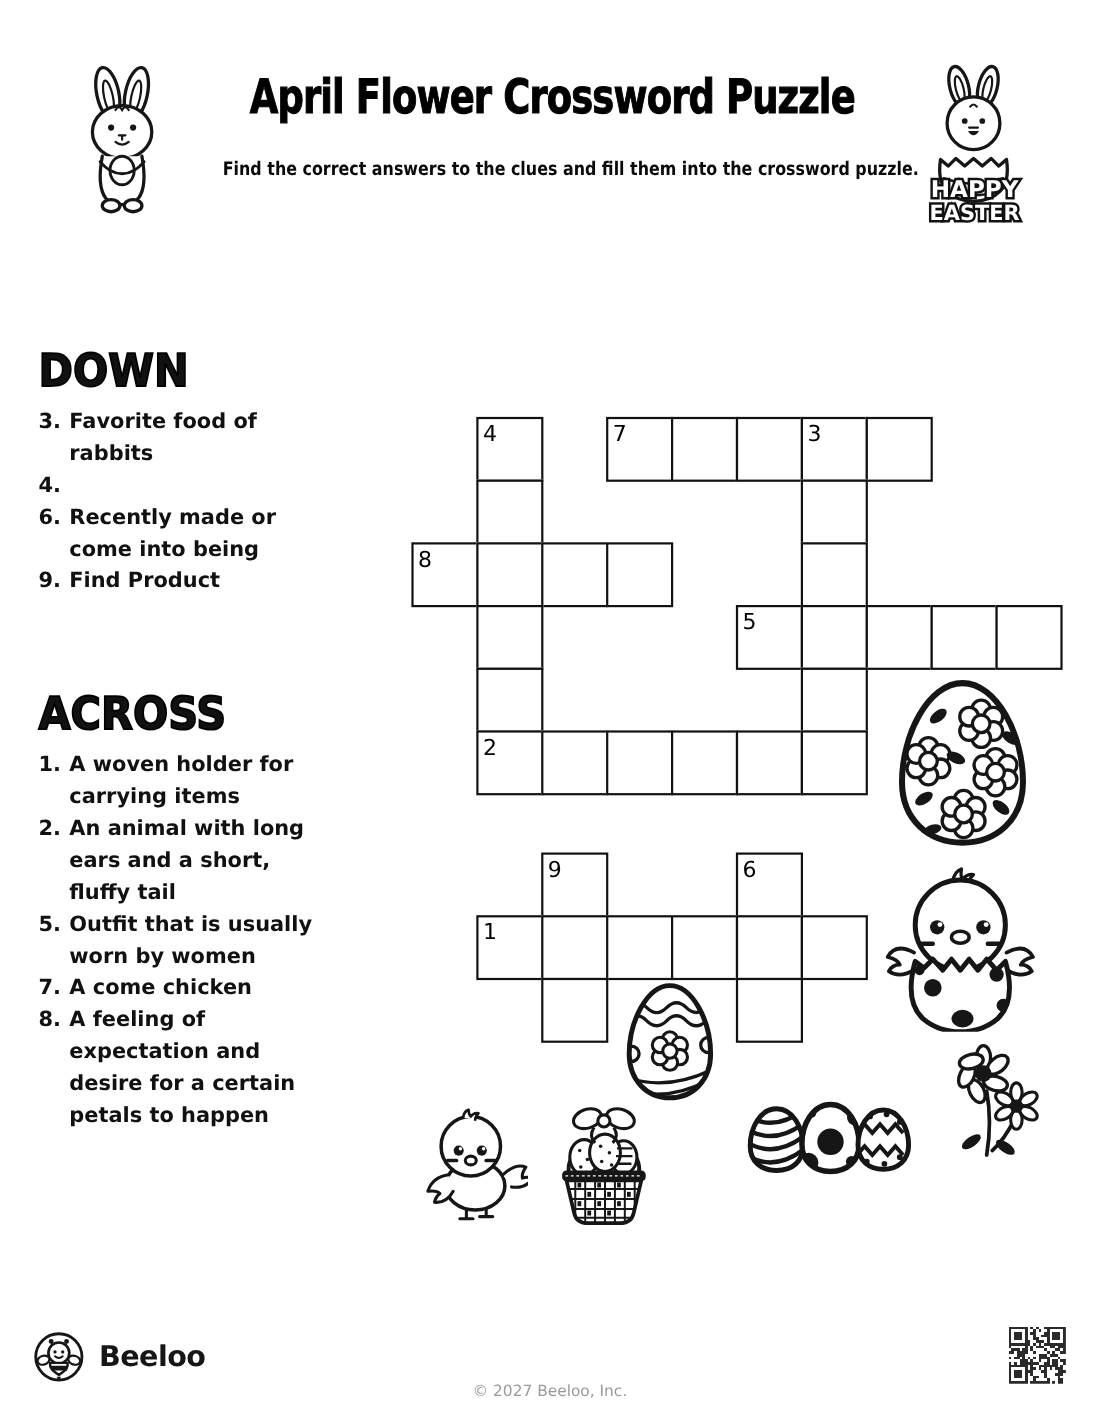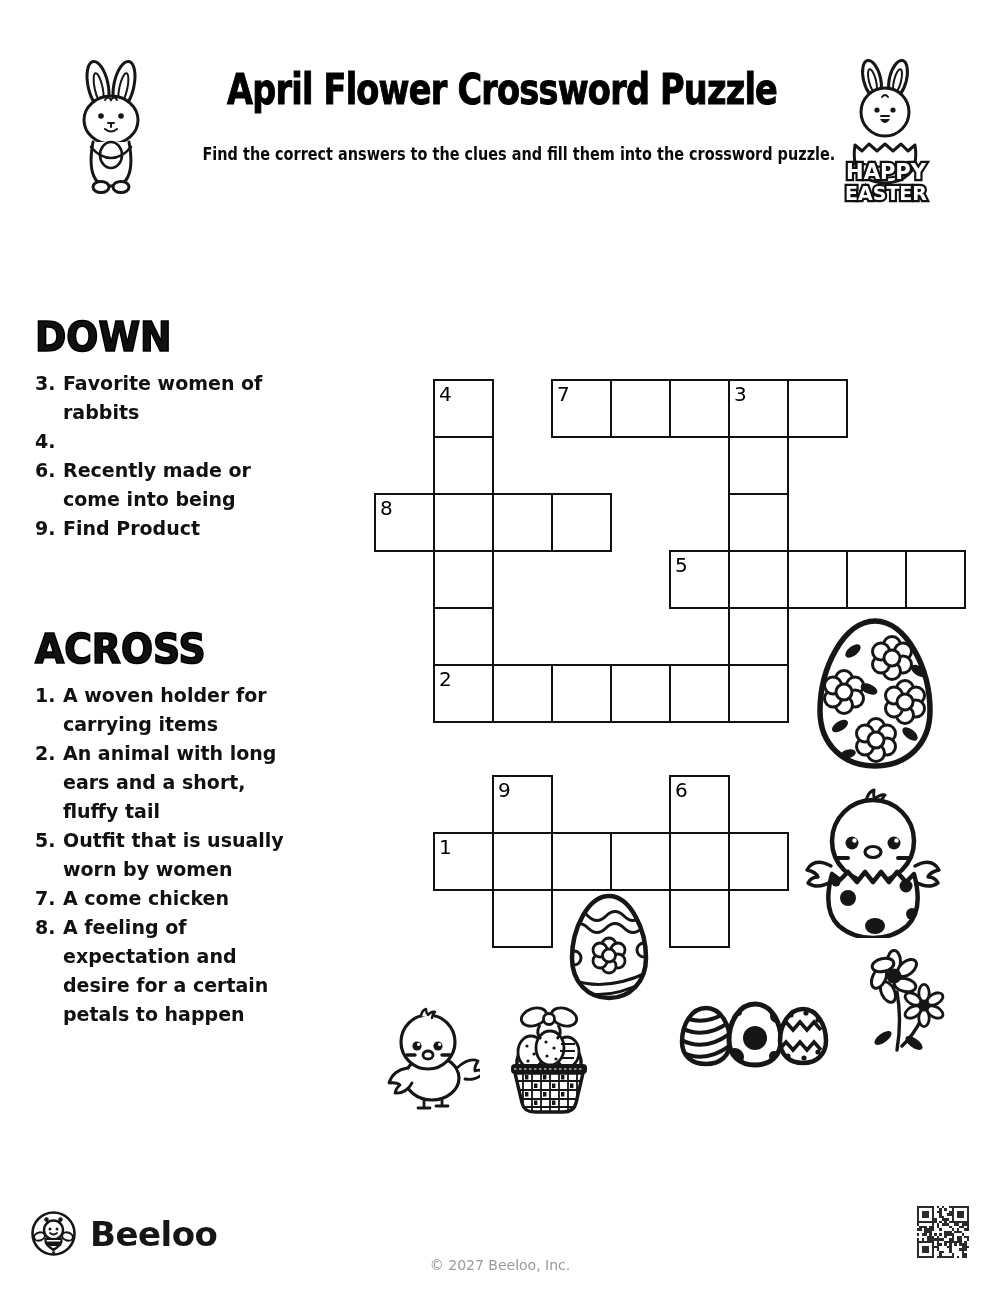--- a/index.html
+++ b/index.html
@@ -15,21 +15,21 @@
   .clues h2{margin:0 0 9px 0;font-size:41px;line-height:46px;font-weight:bold;
             -webkit-text-stroke:1.7px #000;letter-spacing:0;transform:scaleX(.92);transform-origin:left}
   .clue{display:flex;align-items:flex-start;font-weight:bold;font-size:19px;line-height:29px}
   .clue .num{flex:none;width:28px}
   .clue .txt{max-width:225px}
   .grid{position:absolute;left:374px;top:379px;width:592px;height:569px}
   .cell{position:absolute;width:61px;height:59px;border:2px solid #111;
         box-sizing:border-box;background:#fff}
   .cell .cl{position:absolute;left:4px;top:1px;font-size:20px;font-weight:normal;color:#000}
   .brandbox{position:absolute;left:30px;top:1210px;display:flex;align-items:center;gap:13px}
-  .brand{font-size:34px;font-weight:bold;letter-spacing:-.5px;color:#161616}
+  .brand{font-size:26px;font-weight:bold;letter-spacing:-.5px;color:#161616}
   .copyright{position:absolute;left:0;top:1257px;width:1000px;text-align:center;
              font-size:14px;color:#9a9a9a}
   .qr{position:absolute;left:917px;top:1206px;width:52px;height:52px}
   .qr-caption{position:absolute;left:910px;top:1324px;width:66px;text-align:right;
               font-size:8px;color:#bdbdbd;letter-spacing:.2px}
   svg{display:block}
 </style>
 </head>
 <body>
 
@@ -80,21 +80,21 @@
   </svg>
   <svg class="dec" viewBox="0 0 100 46" style="left:836px;top:160px;width:100px;height:46px">
     <text x="50" y="19" text-anchor="middle" font-family="DejaVu Sans, sans-serif" font-size="21" font-weight="bold" fill="#fff" stroke="#111" stroke-width="4.5" paint-order="stroke">HAPPY</text>
     <text x="50" y="40" text-anchor="middle" font-family="DejaVu Sans, sans-serif" font-size="19" font-weight="bold" fill="#fff" stroke="#111" stroke-width="4.5" paint-order="stroke">EASTER</text>
   </svg>
 
   <section class="clues" style="top:314px">
     <h2>DOWN</h2>
     <div class="clue">
       <span class="num">3.</span>
-      <span class="txt">Favorite women of rabbits</span>
+      <span class="txt">Favorite food of rabbits</span>
     </div>
     <div class="clue">
       <span class="num">4.</span>
     </div>
     <div class="clue">
       <span class="num">6.</span>
       <span class="txt">Recently made or come into being</span>
     </div>
     <div class="clue">
       <span class="num">9.</span>

